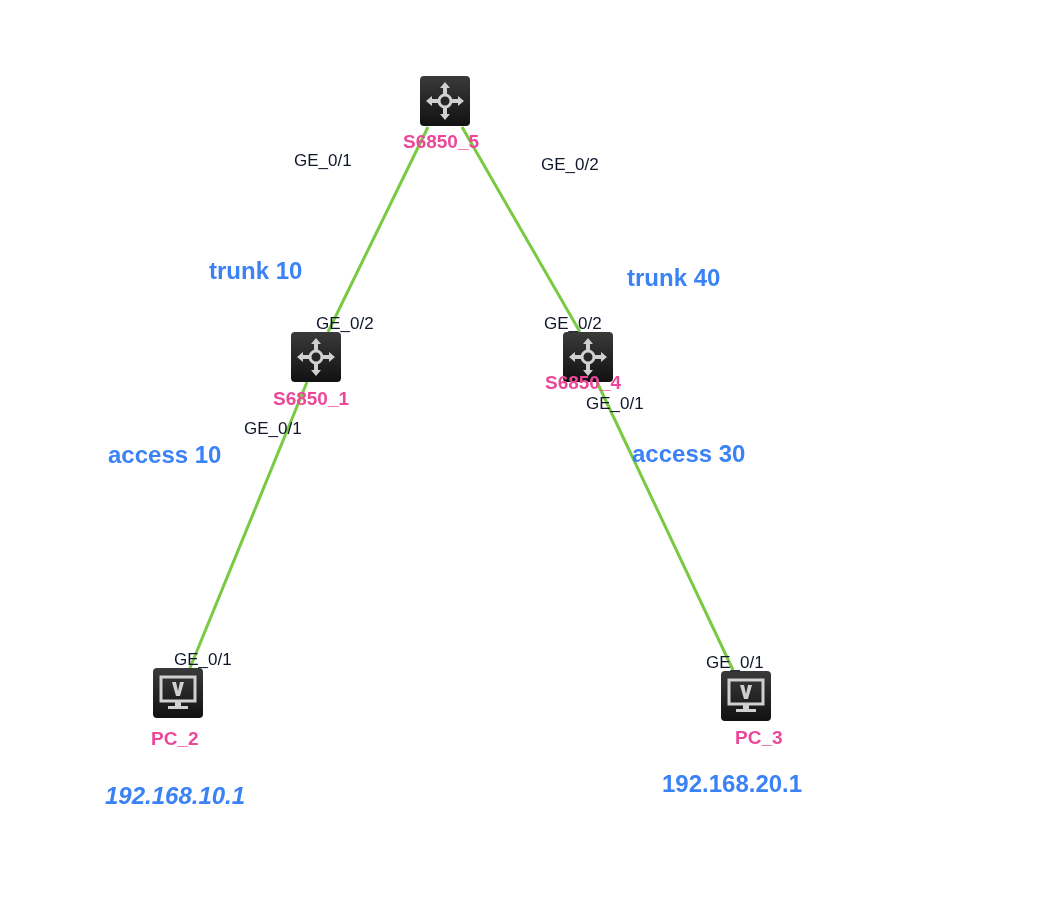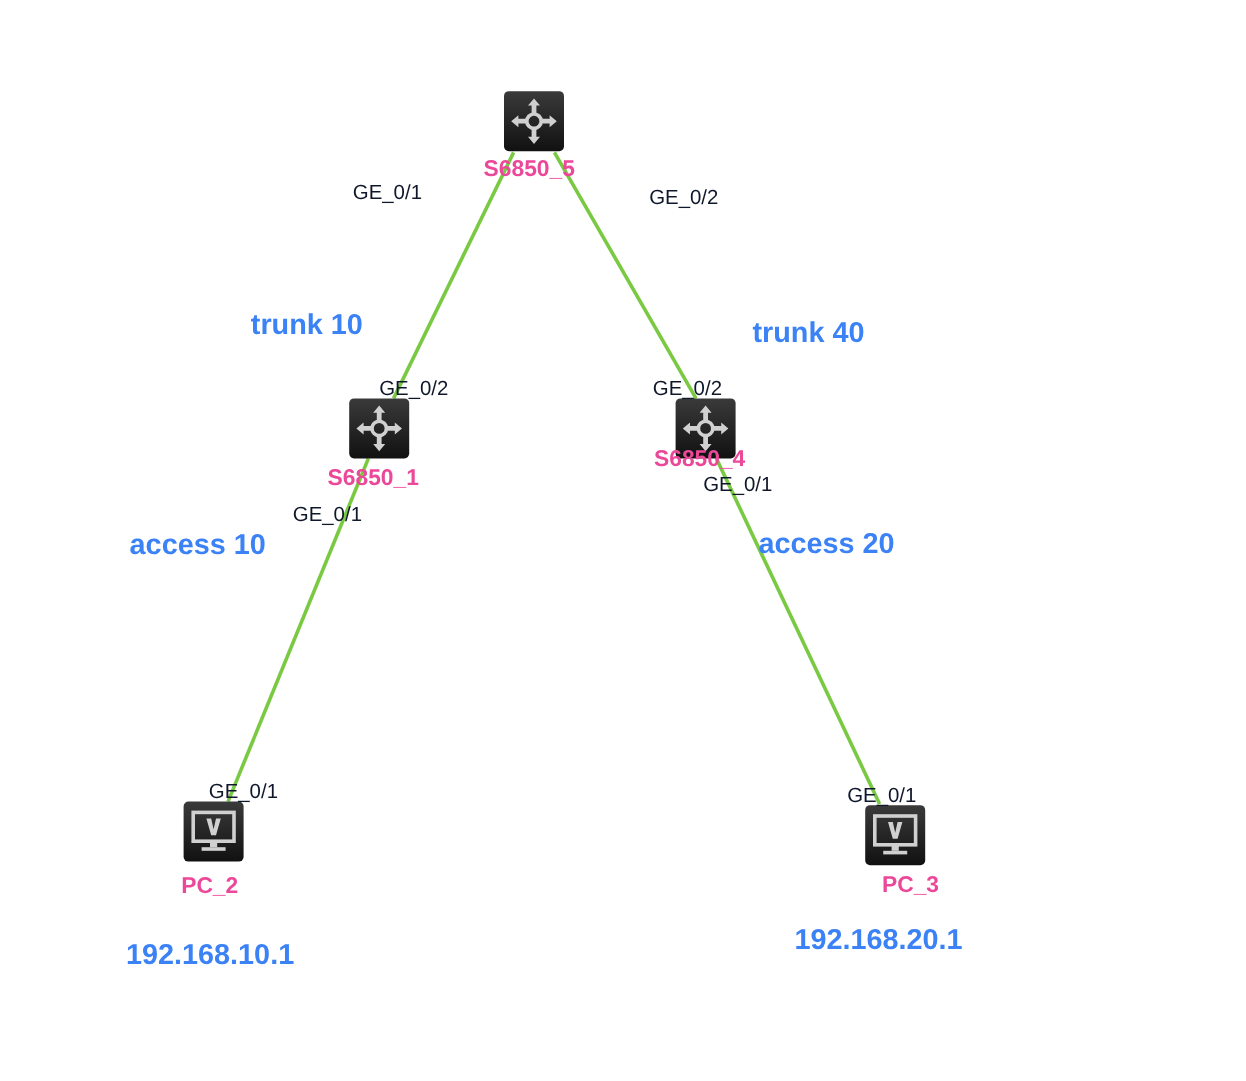--- a/index.html
+++ b/index.html
@@ -90,15 +90,15 @@
 <div class="port" style="left:316px;top:314px;">GE_0/2</div>
 <div class="port" style="left:244px;top:419px;">GE_0/1</div>
 <div class="port" style="left:544px;top:314px;">GE_0/2</div>
 <div class="port" style="left:586px;top:394px;">GE_0/1</div>
 <div class="port" style="left:174px;top:650px;">GE_0/1</div>
 <div class="port" style="left:706px;top:653px;">GE_0/1</div>
 
 <div class="note" style="left:209px;top:257px;">trunk 10</div>
 <div class="note" style="left:627px;top:264px;">trunk 40</div>
 <div class="note" style="left:108px;top:441px;">access 10</div>
-<div class="note" style="left:632px;top:440px;">access 20</div>
-<div class="note" style="left:105px;top:782px;">192.168.10.1</div>
+<div class="note" style="left:632px;top:440px;">access 30</div>
+<div class="note" style="left:105px;top:782px;font-style:italic;">192.168.10.1</div>
 <div class="note" style="left:662px;top:770px;">192.168.20.1</div>
 
 </body></html>

